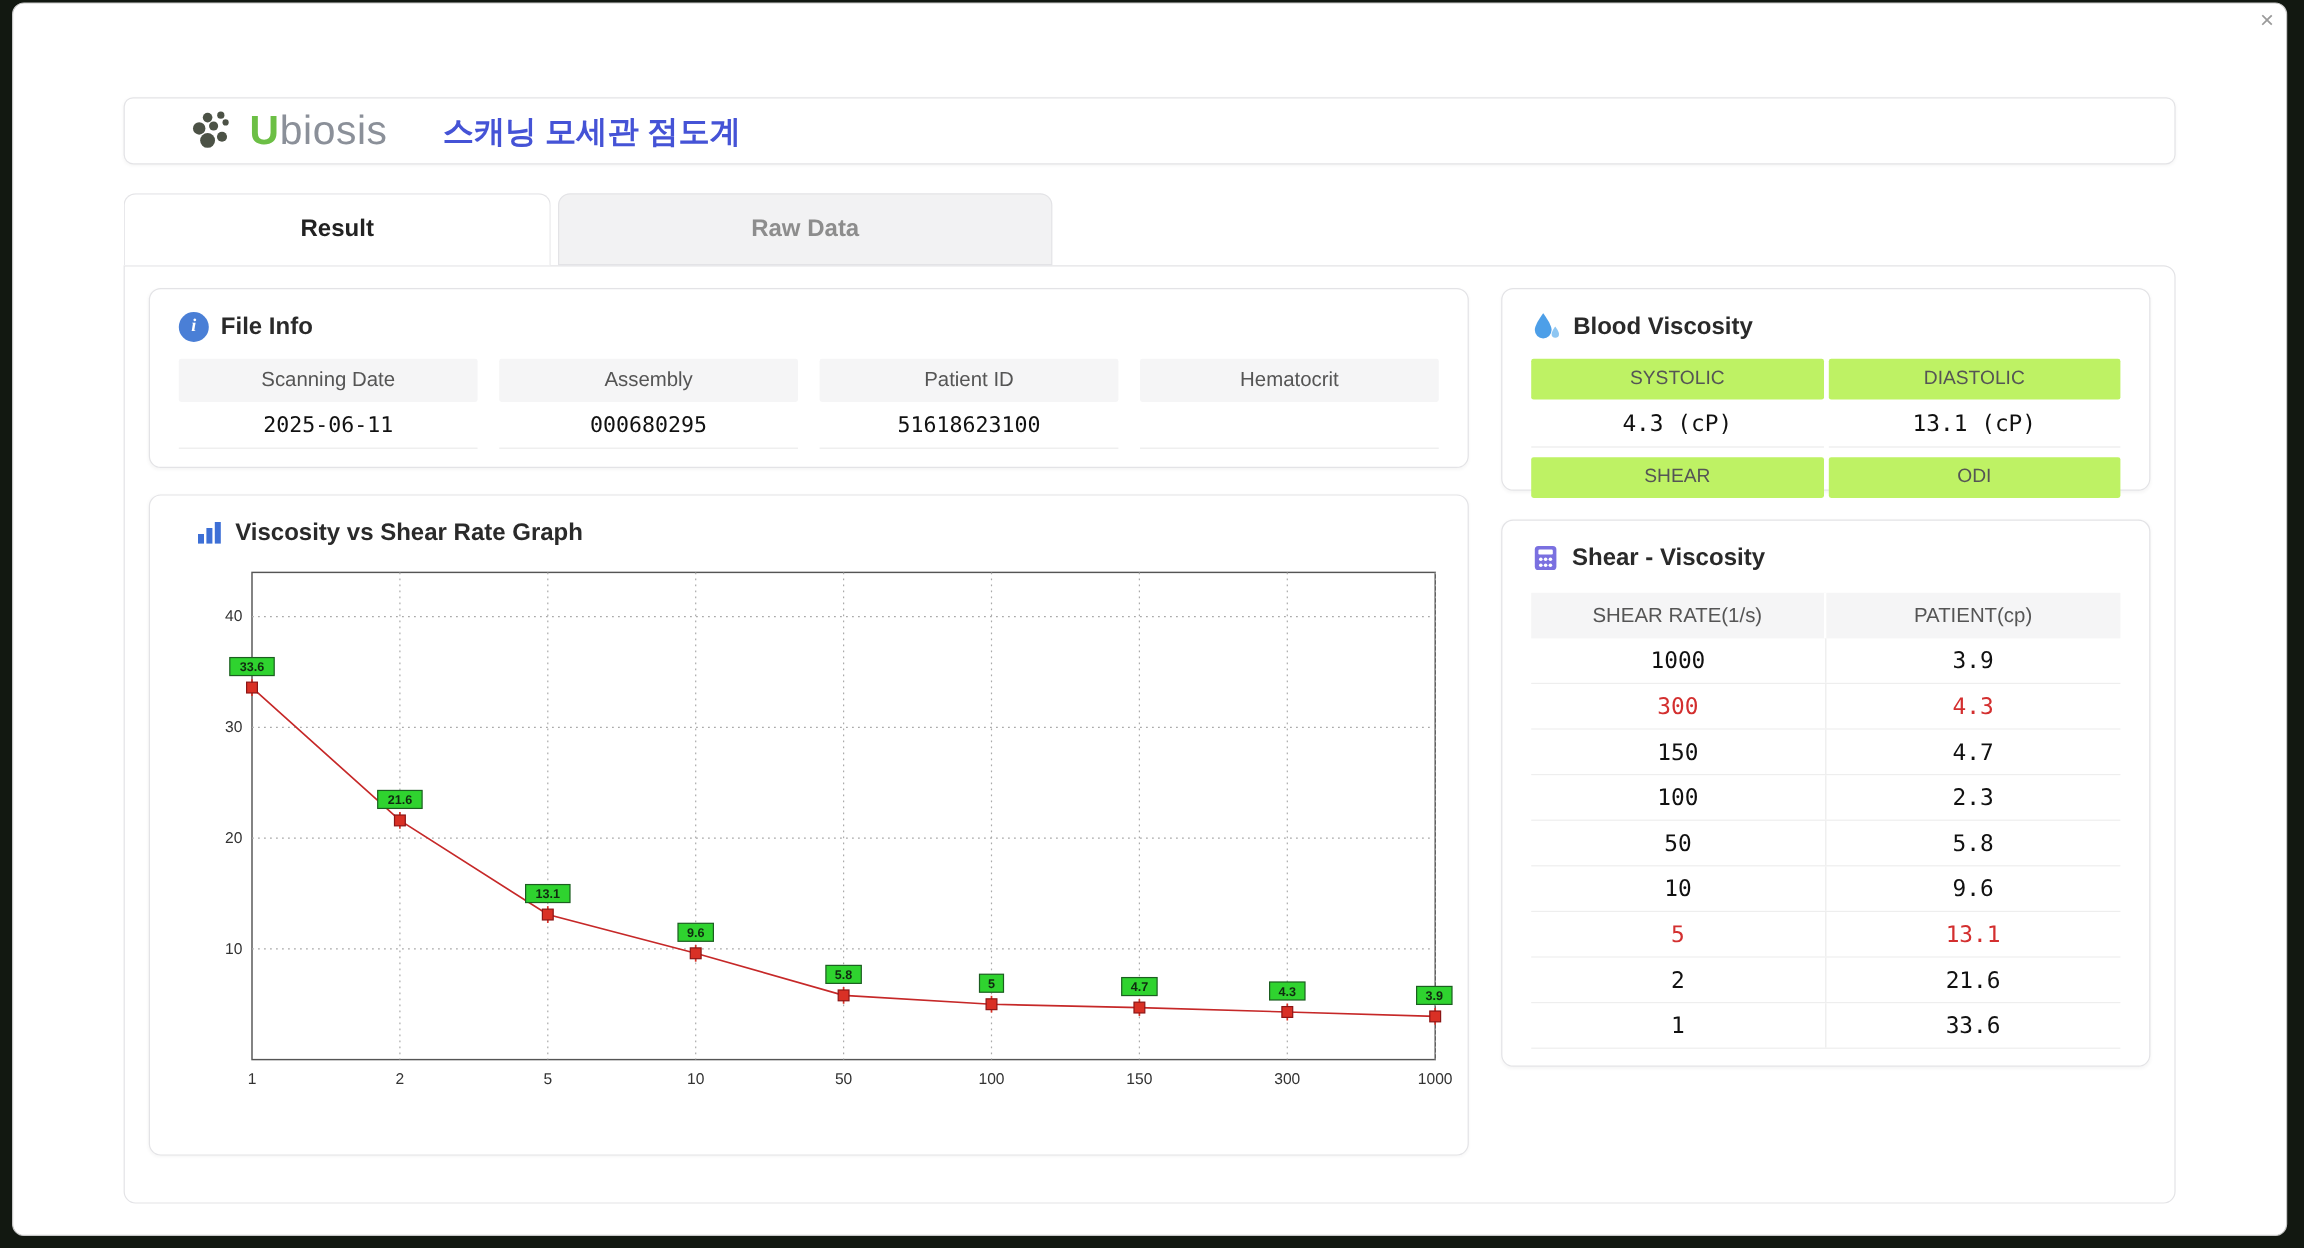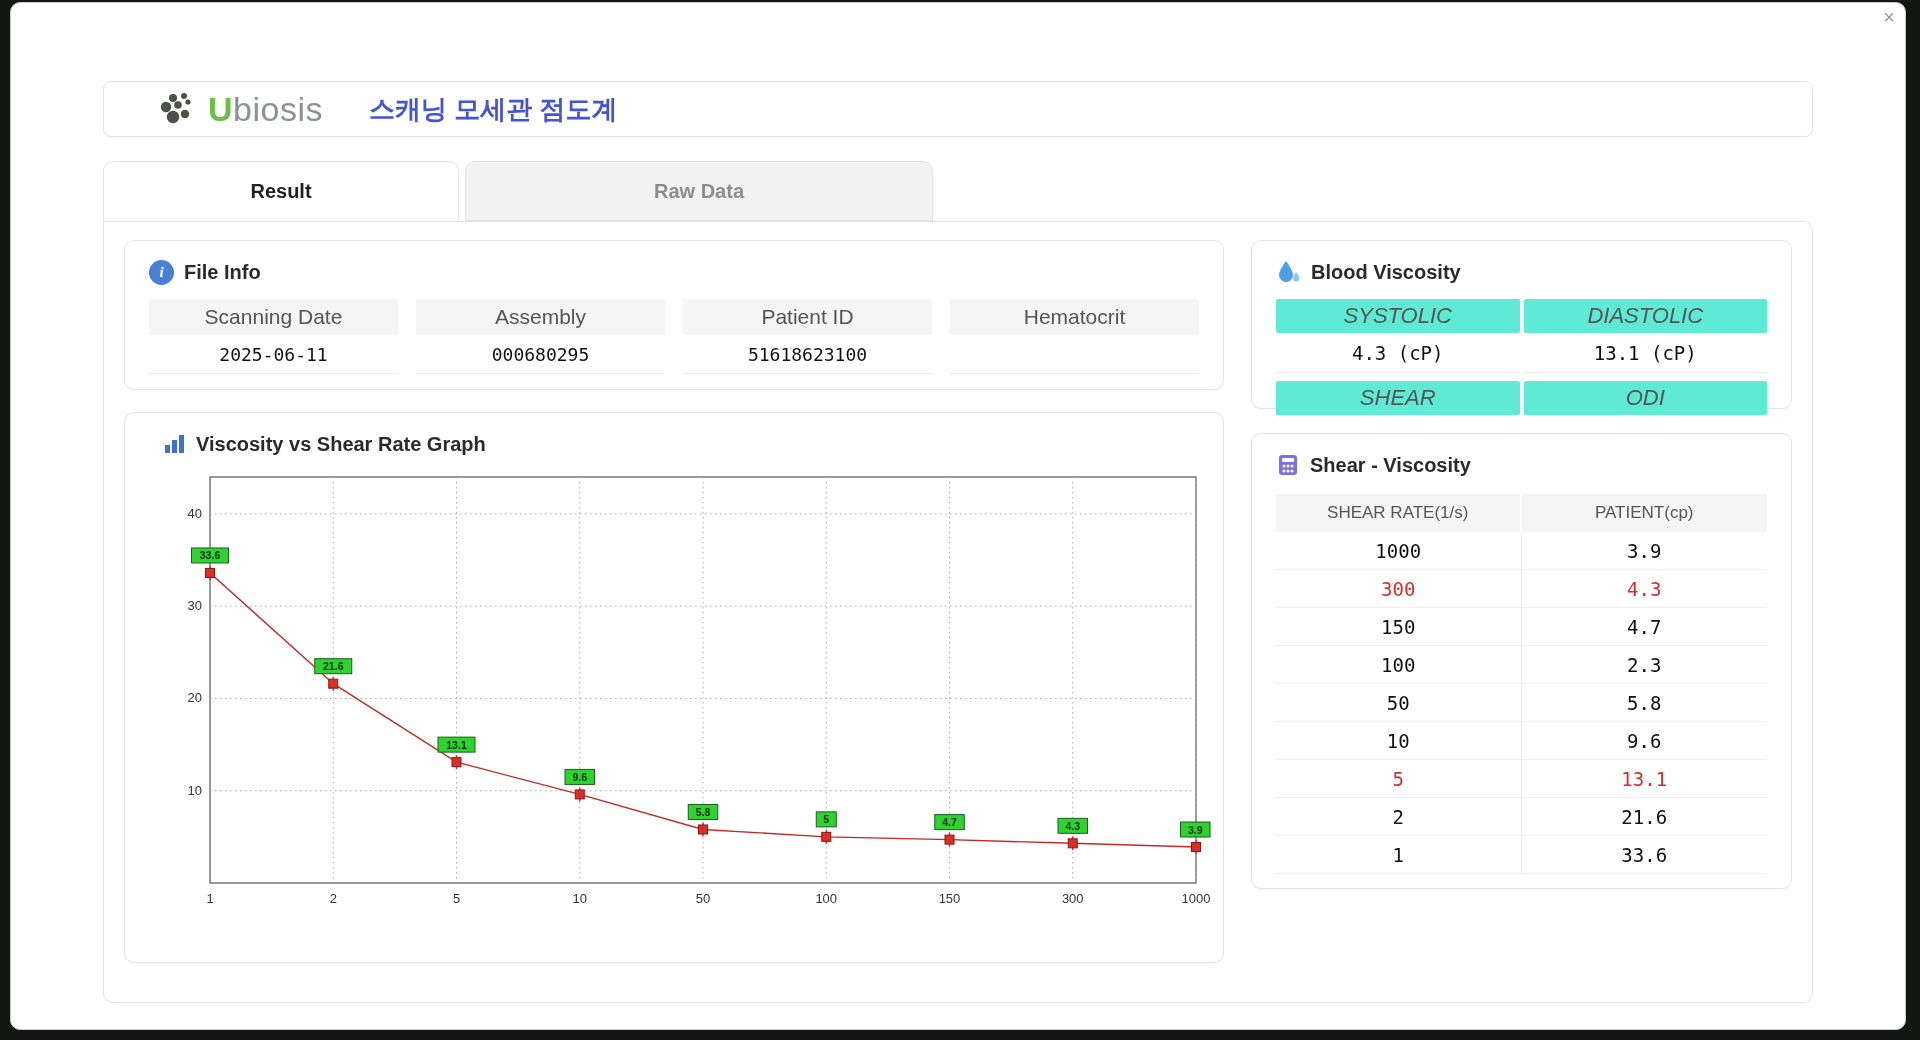--- a/index.html
+++ b/index.html
@@ -39,21 +39,21 @@
   .tabs { display:flex; gap:6px; margin-top:24px; position:relative; z-index:2; }
   .tab {
     width:356px; height:60px;
     display:flex; align-items:center; justify-content:center;
     font-size:20px;
     border:1px solid #e3e3e6; border-bottom:none;
     border-radius:10px 10px 0 0;
     cursor:pointer;
   }
   .tab.active { background:#fff; color:#222; font-weight:bold; margin-bottom:-1px; }
-  .tab.inactive { width:468px; background:#f2f2f3; color:#8d8d8d; font-weight:600; border-bottom:1px solid #e3e3e6; }
+  .tab.inactive { width:412px; background:#f2f2f3; color:#8d8d8d; font-weight:600; border-bottom:1px solid #e3e3e6; }
   
   .main-card {
     position:relative; z-index:1;
     height:782px;
     border:1px solid #e3e3e6;
     border-radius:0 10px 10px 10px;
     padding:18px 20px;
     display:flex; gap:27px;
     background:#fff;
     overflow:hidden;
@@ -75,38 +75,38 @@
     font-size:15px; font-weight:bold; font-family:"Liberation Serif", serif;
     font-style:italic;
   }
   
   .file-info-card { height:150px; }
   .fields { display:flex; gap:18px; margin-top:10px; }
   .field { flex:1; border-bottom:1px solid #ececec; }
   .field-label {
     height:36px; background:#f5f5f6; color:#555;
     display:flex; align-items:center; justify-content:center;
-    font-size:21px; border-radius:2px;
+    font-size:17px; border-radius:2px;
   }
   .field-value {
     height:38px; display:flex; align-items:center; justify-content:center;
     font-size:18px; color:#111;
     font-family:"DejaVu Sans Mono", monospace;
   }
   
   .graph-card { height:551px;padding-left:37px; }
   #chart-svg { margin-top:4px; display:block; }
   
   .bv-card { height:169px;text-align:right; }
   .bv-grid { display:grid; grid-template-columns:1fr 1fr; column-gap:4px; margin-top:10px; }
   .bv-grid.second { margin-top:8px; }
   .bv-head {
-    height:34px; background:#5eead4; color:#555;
-    display:flex; align-items:center; justify-content:center;
-    font-size:22px; border-radius:2px;font-style:italic;
+    height:34px; background:#bef264; color:#555;
+    display:flex; align-items:center; justify-content:center;
+    font-size:16px; border-radius:2px;
   }
   .bv-val {
     height:40px; display:flex; align-items:center; justify-content:center;
     font-size:19px; color:#111; border-bottom:1px solid #ececec;
     font-family:"DejaVu Sans Mono", monospace;
   }
   
   .sv-header { display:grid; grid-template-columns:1fr 1fr; margin-top:12px; }
   .sv-header div {
     height:38px; background:#f5f5f6; color:#555;

